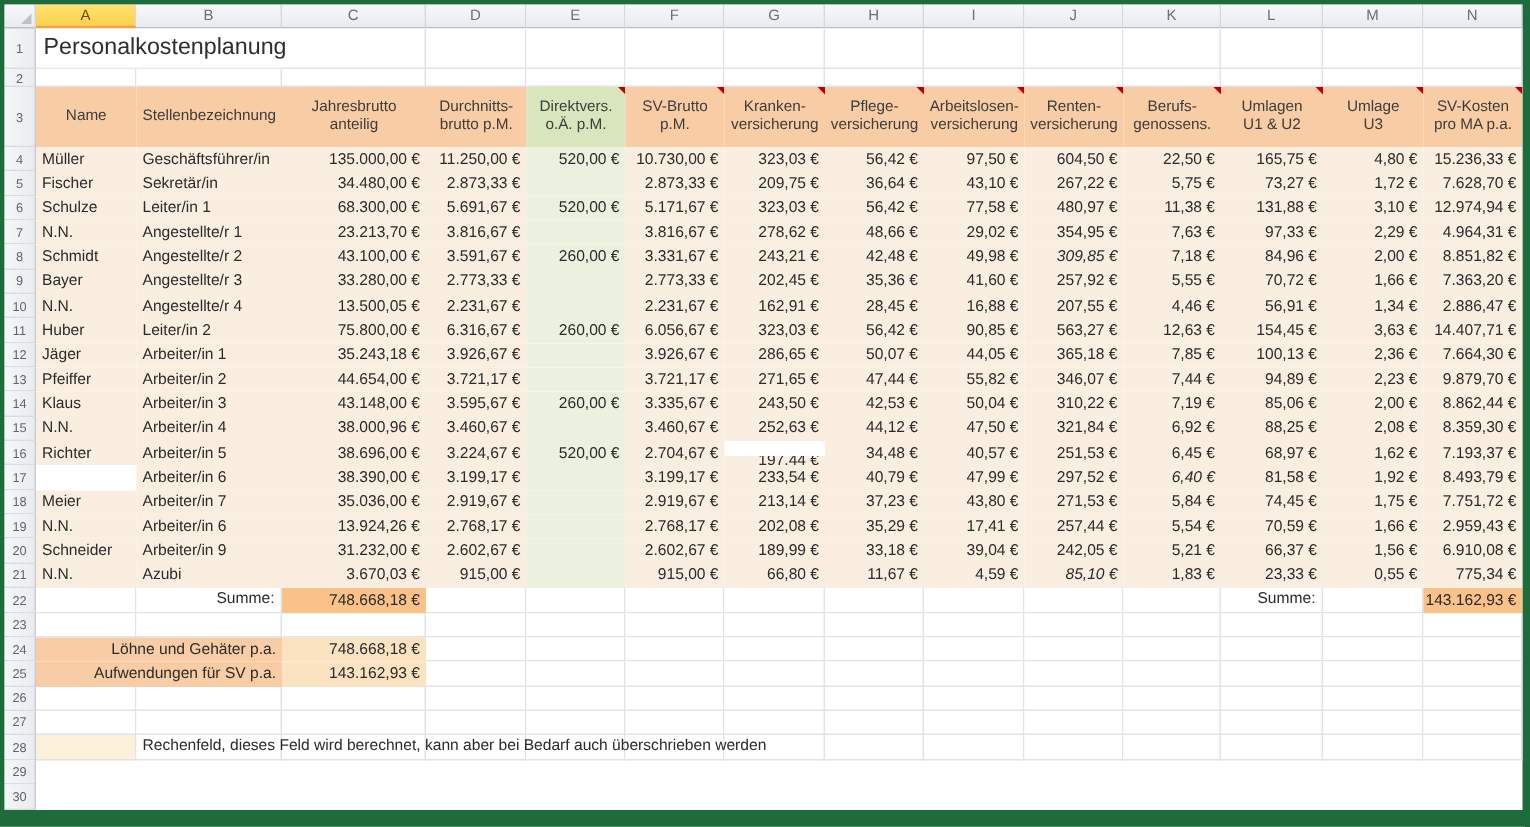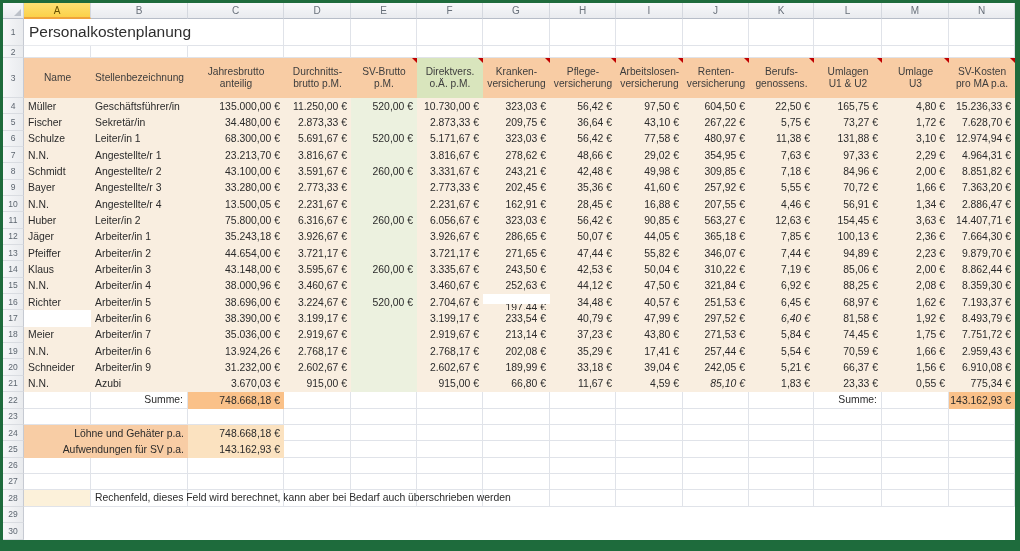--- a/index.html
+++ b/index.html
@@ -137,24 +137,24 @@
             <div class="c w" style="width: 67px;"></div>
             <div class="c w" style="width: 66px;"></div>
           </div>
           <div class="row" style="height: 40px;">
             <div class="c hdr" style="width: 67px;">Name</div>
             <div class="c hdr" style="width: 97px;">Stellenbezeichnung</div>
             <div class="c hdr" style="width: 96px;">Jahresbrutto
 anteilig</div>
             <div class="c hdr" style="width: 67px;">Durchnitts-
 brutto p.M.</div>
+            <div class="c hdr hg" style="width: 66px;">Direktvers.
+o.Ä. p.M.<span class="tri"></span></div>
             <div class="c hdr" style="width: 66px;">SV-Brutto
 p.M.<span class="tri"></span></div>
-            <div class="c hdr hg" style="width: 66px;">Direktvers.
-o.Ä. p.M.<span class="tri"></span></div>
             <div class="c hdr" style="width: 67px;">Kranken-
 versicherung<span class="tri"></span></div>
             <div class="c hdr" style="width: 66px;">Pflege-
 versicherung<span class="tri"></span></div>
             <div class="c hdr" style="width: 67px;">Arbeitslosen-
 versicherung<span class="tri"></span></div>
             <div class="c hdr" style="width: 66px;">Renten-
 versicherung<span class="tri"></span></div>
             <div class="c hdr" style="width: 65px;">Berufs-
 genossens.<span class="tri"></span></div>
@@ -232,21 +232,21 @@
           <div class="row" style="height: 16.33px;">
             <div class="c f tl" style="width: 67px;">Schmidt</div>
             <div class="c f tl" style="width: 97px;">Angestellte/r 2</div>
             <div class="c f tr" style="width: 96px;">43.100,00 €</div>
             <div class="c f tr" style="width: 67px;">3.591,67 €</div>
             <div class="c g tr" style="width: 66px;">260,00 €</div>
             <div class="c f tr" style="width: 66px;">3.331,67 €</div>
             <div class="c f tr" style="width: 67px;">243,21 €</div>
             <div class="c f tr" style="width: 66px;">42,48 €</div>
             <div class="c f tr" style="width: 67px;">49,98 €</div>
-            <div class="c f tr" style="width: 66px;">309,85 €</div>
+            <div class="c f tr" style="width: 66px; font-style: italic;">309,85 €</div>
             <div class="c f tr" style="width: 65px;">7,18 €</div>
             <div class="c f tr" style="width: 68px;">84,96 €</div>
             <div class="c f tr" style="width: 67px;">2,00 €</div>
             <div class="c f tr" style="width: 66px;">8.851,82 €</div>
           </div>
           <div class="row" style="height: 16.33px;">
             <div class="c f tl" style="width: 67px;">Bayer</div>
             <div class="c f tl" style="width: 97px;">Angestellte/r 3</div>
             <div class="c f tr" style="width: 96px;">33.280,00 €</div>
             <div class="c f tr" style="width: 67px;">2.773,33 €</div>

